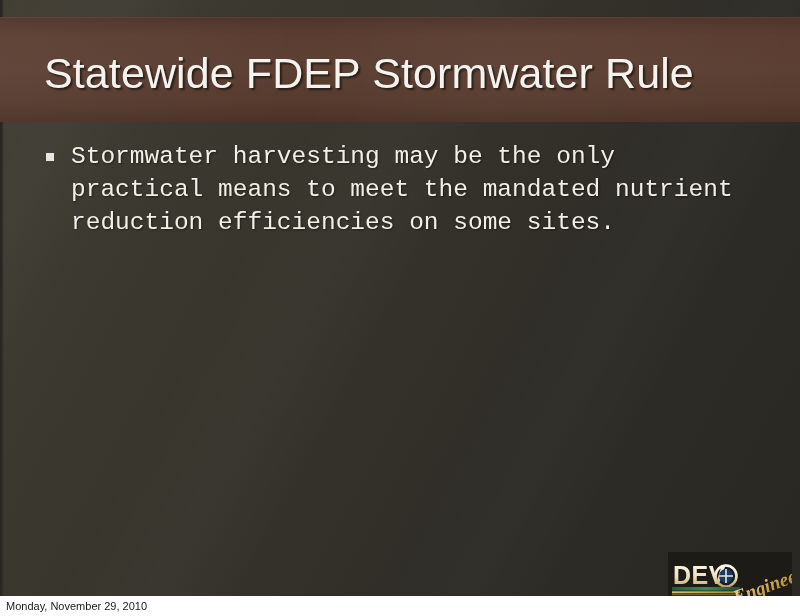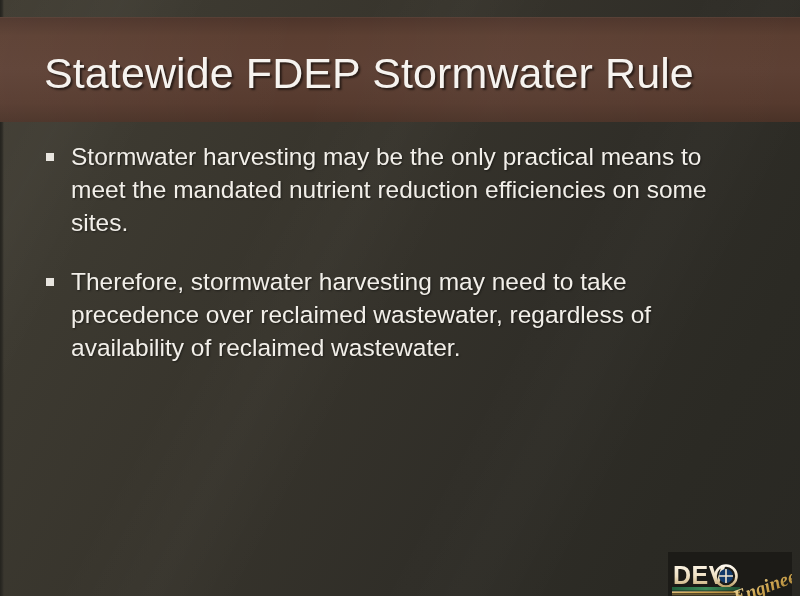--- a/index.html
+++ b/index.html
@@ -127,21 +127,21 @@
     flex: 0 0 auto;
     width: 8px;
     height: 8px;
     background: #e8e5df;
     margin-top: 13px;
     margin-right: 17px;
   }
   .bullet-text {
     flex: 1 1 auto;
     margin: 0;
-    font-family: Liberation Sans, sans-serif;
+    font-family: Liberation Mono, monospace;
     font-weight: 400;
     font-size: 24.5px;
     line-height: 33px;
     color: #f2efe9;
     text-shadow: 1px 1px 2px rgba(0,0,0,0.45);
   }
 
   
   .logo {
     position: absolute;
@@ -187,24 +187,20 @@
       <h1 class="title-text">Statewide FDEP Stormwater Rule</h1>
     </div>
 
     <div class="body-area">
 
       <div class="bullet-row">
         <span class="bullet-marker"></span>
         <p class="bullet-text">Stormwater harvesting may be the only practical means to meet the mandated nutrient reduction efficiencies on some sites.</p>
       </div>
 
-      <div class="bullet-row">
-        <span class="bullet-marker"></span>
-        <p class="bullet-text">Therefore, stormwater harvesting may need to take precedence over reclaimed wastewater, regardless of availability of reclaimed wastewater.</p>
-      </div>
 
     </div>
 
     <div class="logo">
       <svg width="124" height="68" viewBox="0 0 124 68" xmlns="http://www.w3.org/2000/svg">
         <defs>
           <linearGradient id="creamGrad" x1="0" y1="0" x2="0" y2="1">
             <stop offset="0%" stop-color="#fffaf0"></stop>
             <stop offset="55%" stop-color="#efe0c2"></stop>
             <stop offset="100%" stop-color="#bda169"></stop>
@@ -247,14 +243,17 @@
           <text x="66" y="48" font-family="'Liberation Serif', serif" font-size="19" font-style="italic" font-weight="bold" fill="url(#goldGrad)">Engineering</text>
         </g>
 
         <g transform="translate(0,96) scale(1,-1)" opacity="0.22">
           <text x="5" y="32" font-family="'Liberation Sans', sans-serif" font-size="25" font-weight="bold" fill="url(#fadeDown)">DEV</text>
         </g>
       </svg>
     </div>
   </div>
 
+  <div class="footer-bar">
+    <p class="footer-date">Monday, November 29, 2010</p>
+  </div>
 
 </div>
 
 </body></html>

